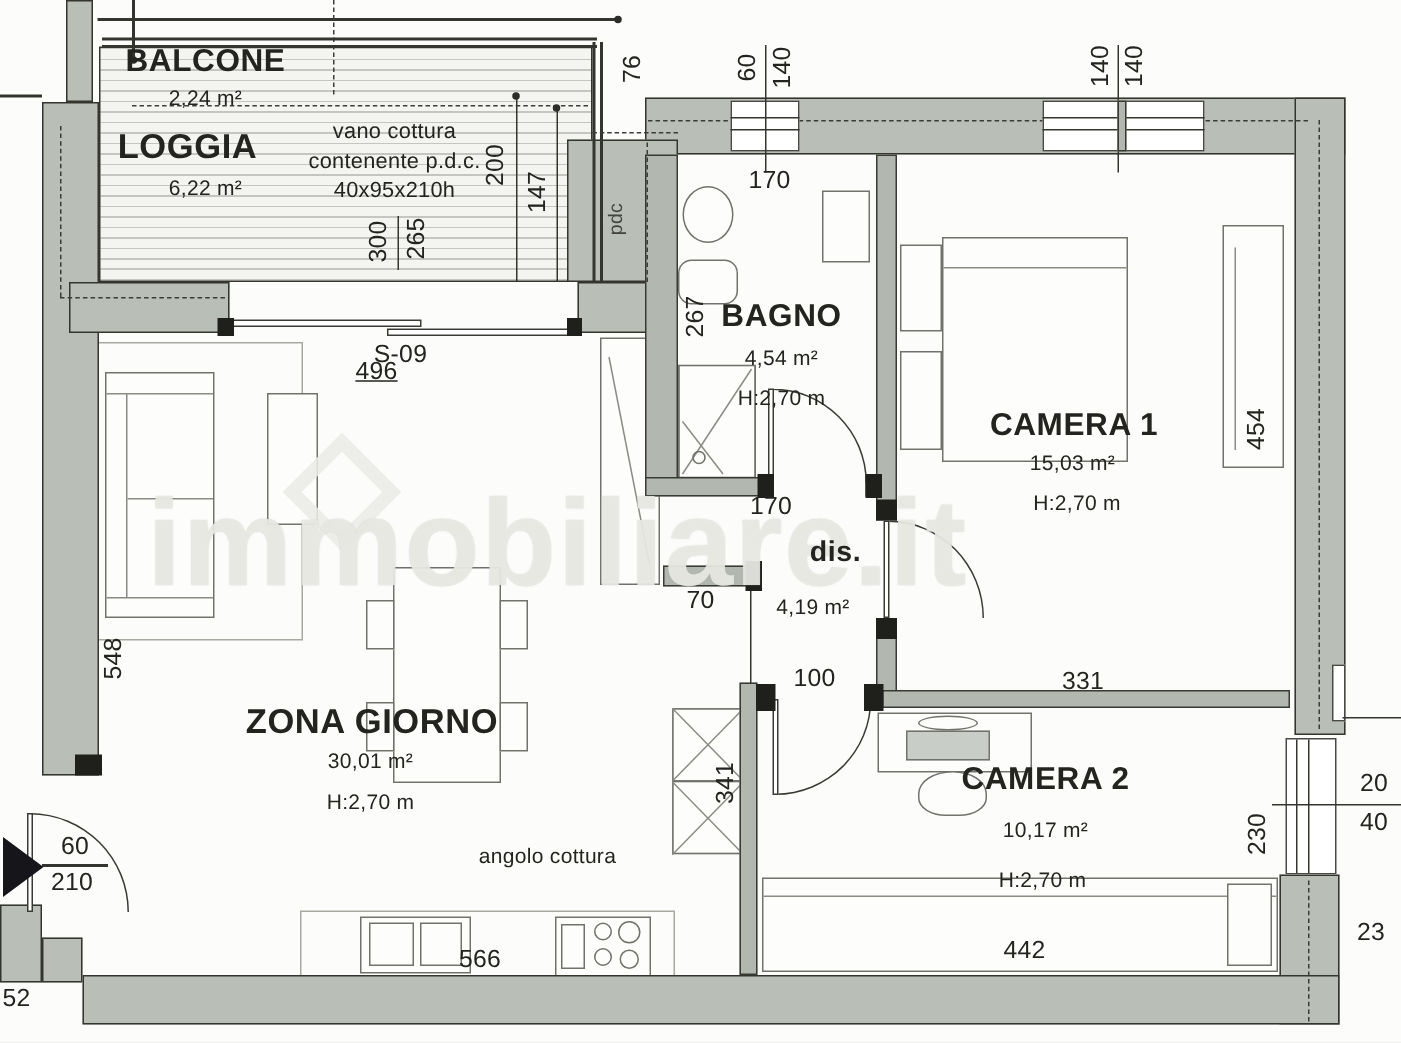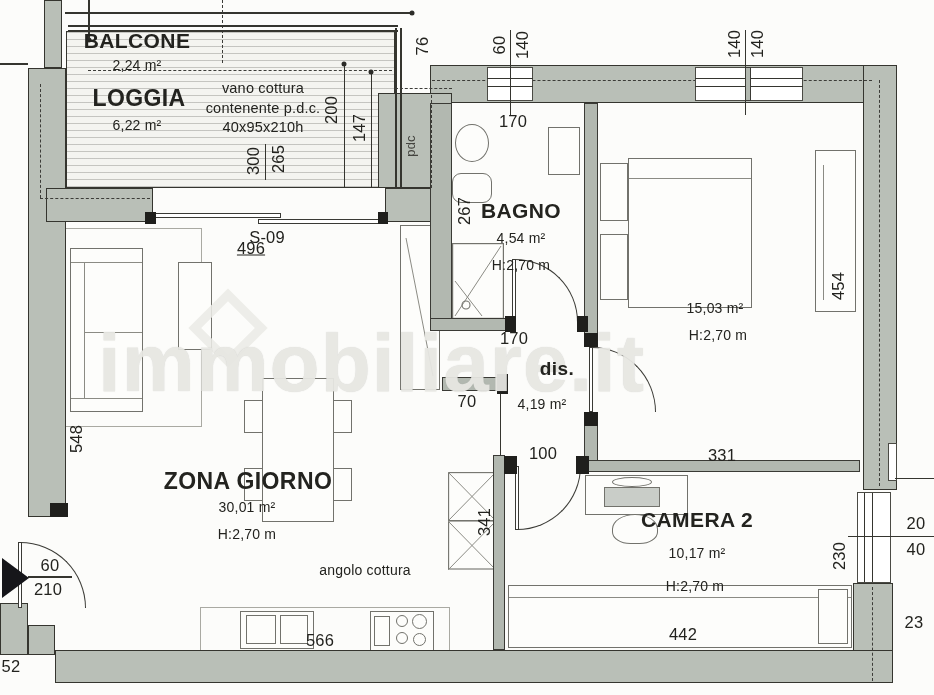--- a/index.html
+++ b/index.html
@@ -50,21 +50,21 @@
   <div class="dashV" style="left:222px;top:0;height:63px;"></div>
   <div class="lineH" style="left:68px;top:25px;width:330px;"></div>
   <div class="lineH" style="left:68px;top:30px;width:330px;"></div>
   <div class="lineV" style="left:395px;top:28px;height:160px;"></div>
   <div class="lineV" style="left:400px;top:28px;height:160px;"></div>
   <div class="hatch" style="left:66px;top:31px;width:329px;height:157px;"></div>
   <div class="dashH" style="left:88px;top:70px;width:304px;"></div>
 
   <div class="lbl name" style="left:137px;top:41px;">BALCONE</div>
   <div class="lbl area" style="left:137px;top:65px;">2,24 m²</div>
-  <div class="lbl nameBig" style="left:139px;top:98px;text-align:center;">LOGGIA</div>
+  <div class="lbl nameBig" style="left:125px;top:98px;text-align:center;">LOGGIA</div>
   <div class="lbl area" style="left:137px;top:125px;">6,22 m²</div>
   <div class="lbl small" style="left:263px;top:88px;">vano cottura</div>
   <div class="lbl small" style="left:263px;top:108px;">contenente p.d.c.</div>
   <div class="lbl small" style="left:263px;top:127px;">40x95x210h</div>
 
   <div class="lbl lblv" style="left:422px;top:46px;">76</div>
   <div class="lineV" style="left:344px;top:62px;height:126px;width:1px;"></div>
   <div class="dot" style="left:344px;top:64px;"></div>
   <div class="lbl lblv" style="left:331px;top:110px;">200</div>
   <div class="lineV" style="left:371px;top:70px;height:118px;width:1px;"></div>
@@ -148,20 +148,21 @@
     <line x1="3" y1="73" x2="49" y2="3" stroke="#8b8b84" stroke-width="1"></line>
     <line x1="3" y1="38" x2="30" y2="73" stroke="#8b8b84" stroke-width="1"></line>
     <circle cx="14" cy="62" r="4" fill="none" stroke="#72726c" stroke-width="1.1"></circle>
   </svg>
 
   <div class="jamb" style="left:505px;top:316px;width:11px;height:16px;"></div>
   <div class="jamb" style="left:577px;top:316px;width:11px;height:16px;"></div>
   <div class="arcTR" style="left:515px;top:259px;width:63px;height:63px;"></div>
   <div class="leaf" style="left:512px;top:259px;width:4px;height:63px;"></div>
 
+  <div class="lbl name" style="left:716px;top:284px;">CAMERA 1</div>
   <div class="lbl area" style="left:715px;top:308px;">15,03 m²</div>
   <div class="lbl area" style="left:718px;top:335px;">H:2,70 m</div>
   <div class="lbl lblv" style="left:838px;top:286px;">454</div>
   <div class="furn" style="left:628px;top:158px;width:124px;height:150px;"></div>
   <div class="lineH" style="left:629px;top:178px;width:122px;height:1px;background:#8b8b84;z-index:1;"></div>
   <div class="furn" style="left:600px;top:163px;width:28px;height:58px;"></div>
   <div class="furn" style="left:600px;top:234px;width:28px;height:66px;"></div>
   <div class="furn" style="left:815px;top:150px;width:41px;height:162px;"></div>
   <div class="lineV" style="left:823px;top:165px;height:135px;width:1px;background:#8b8b84;z-index:1;"></div>
 

